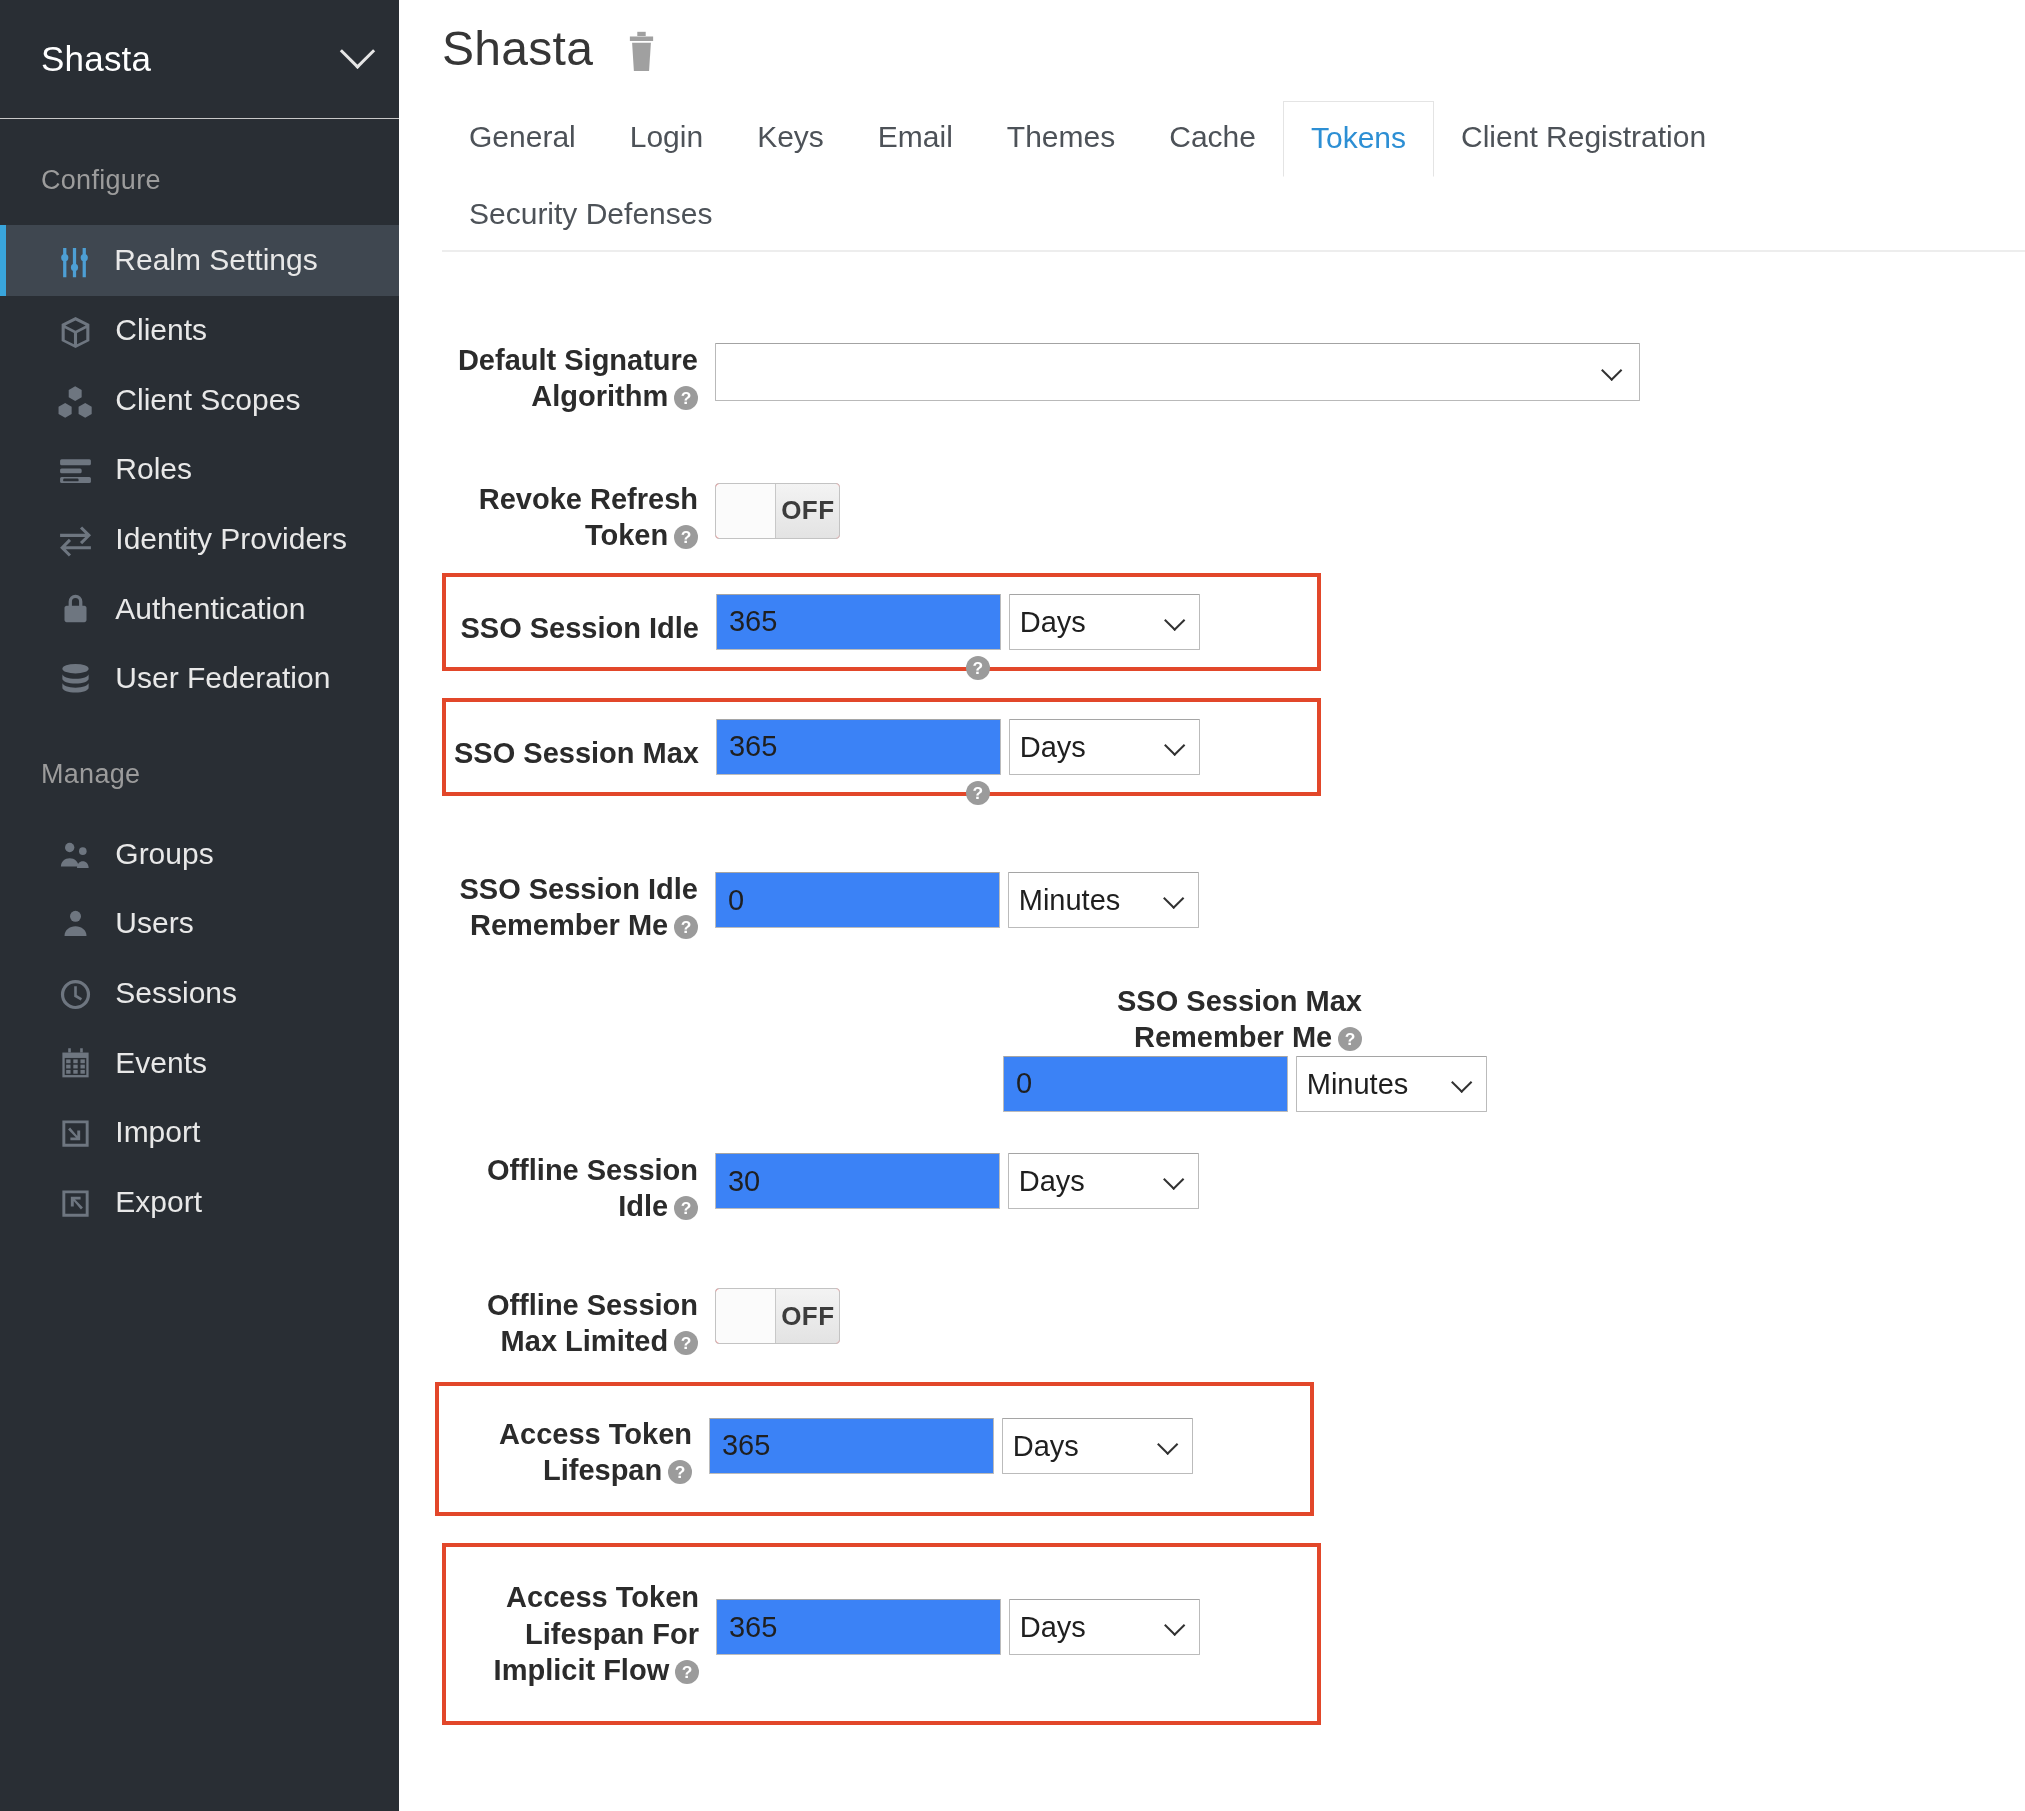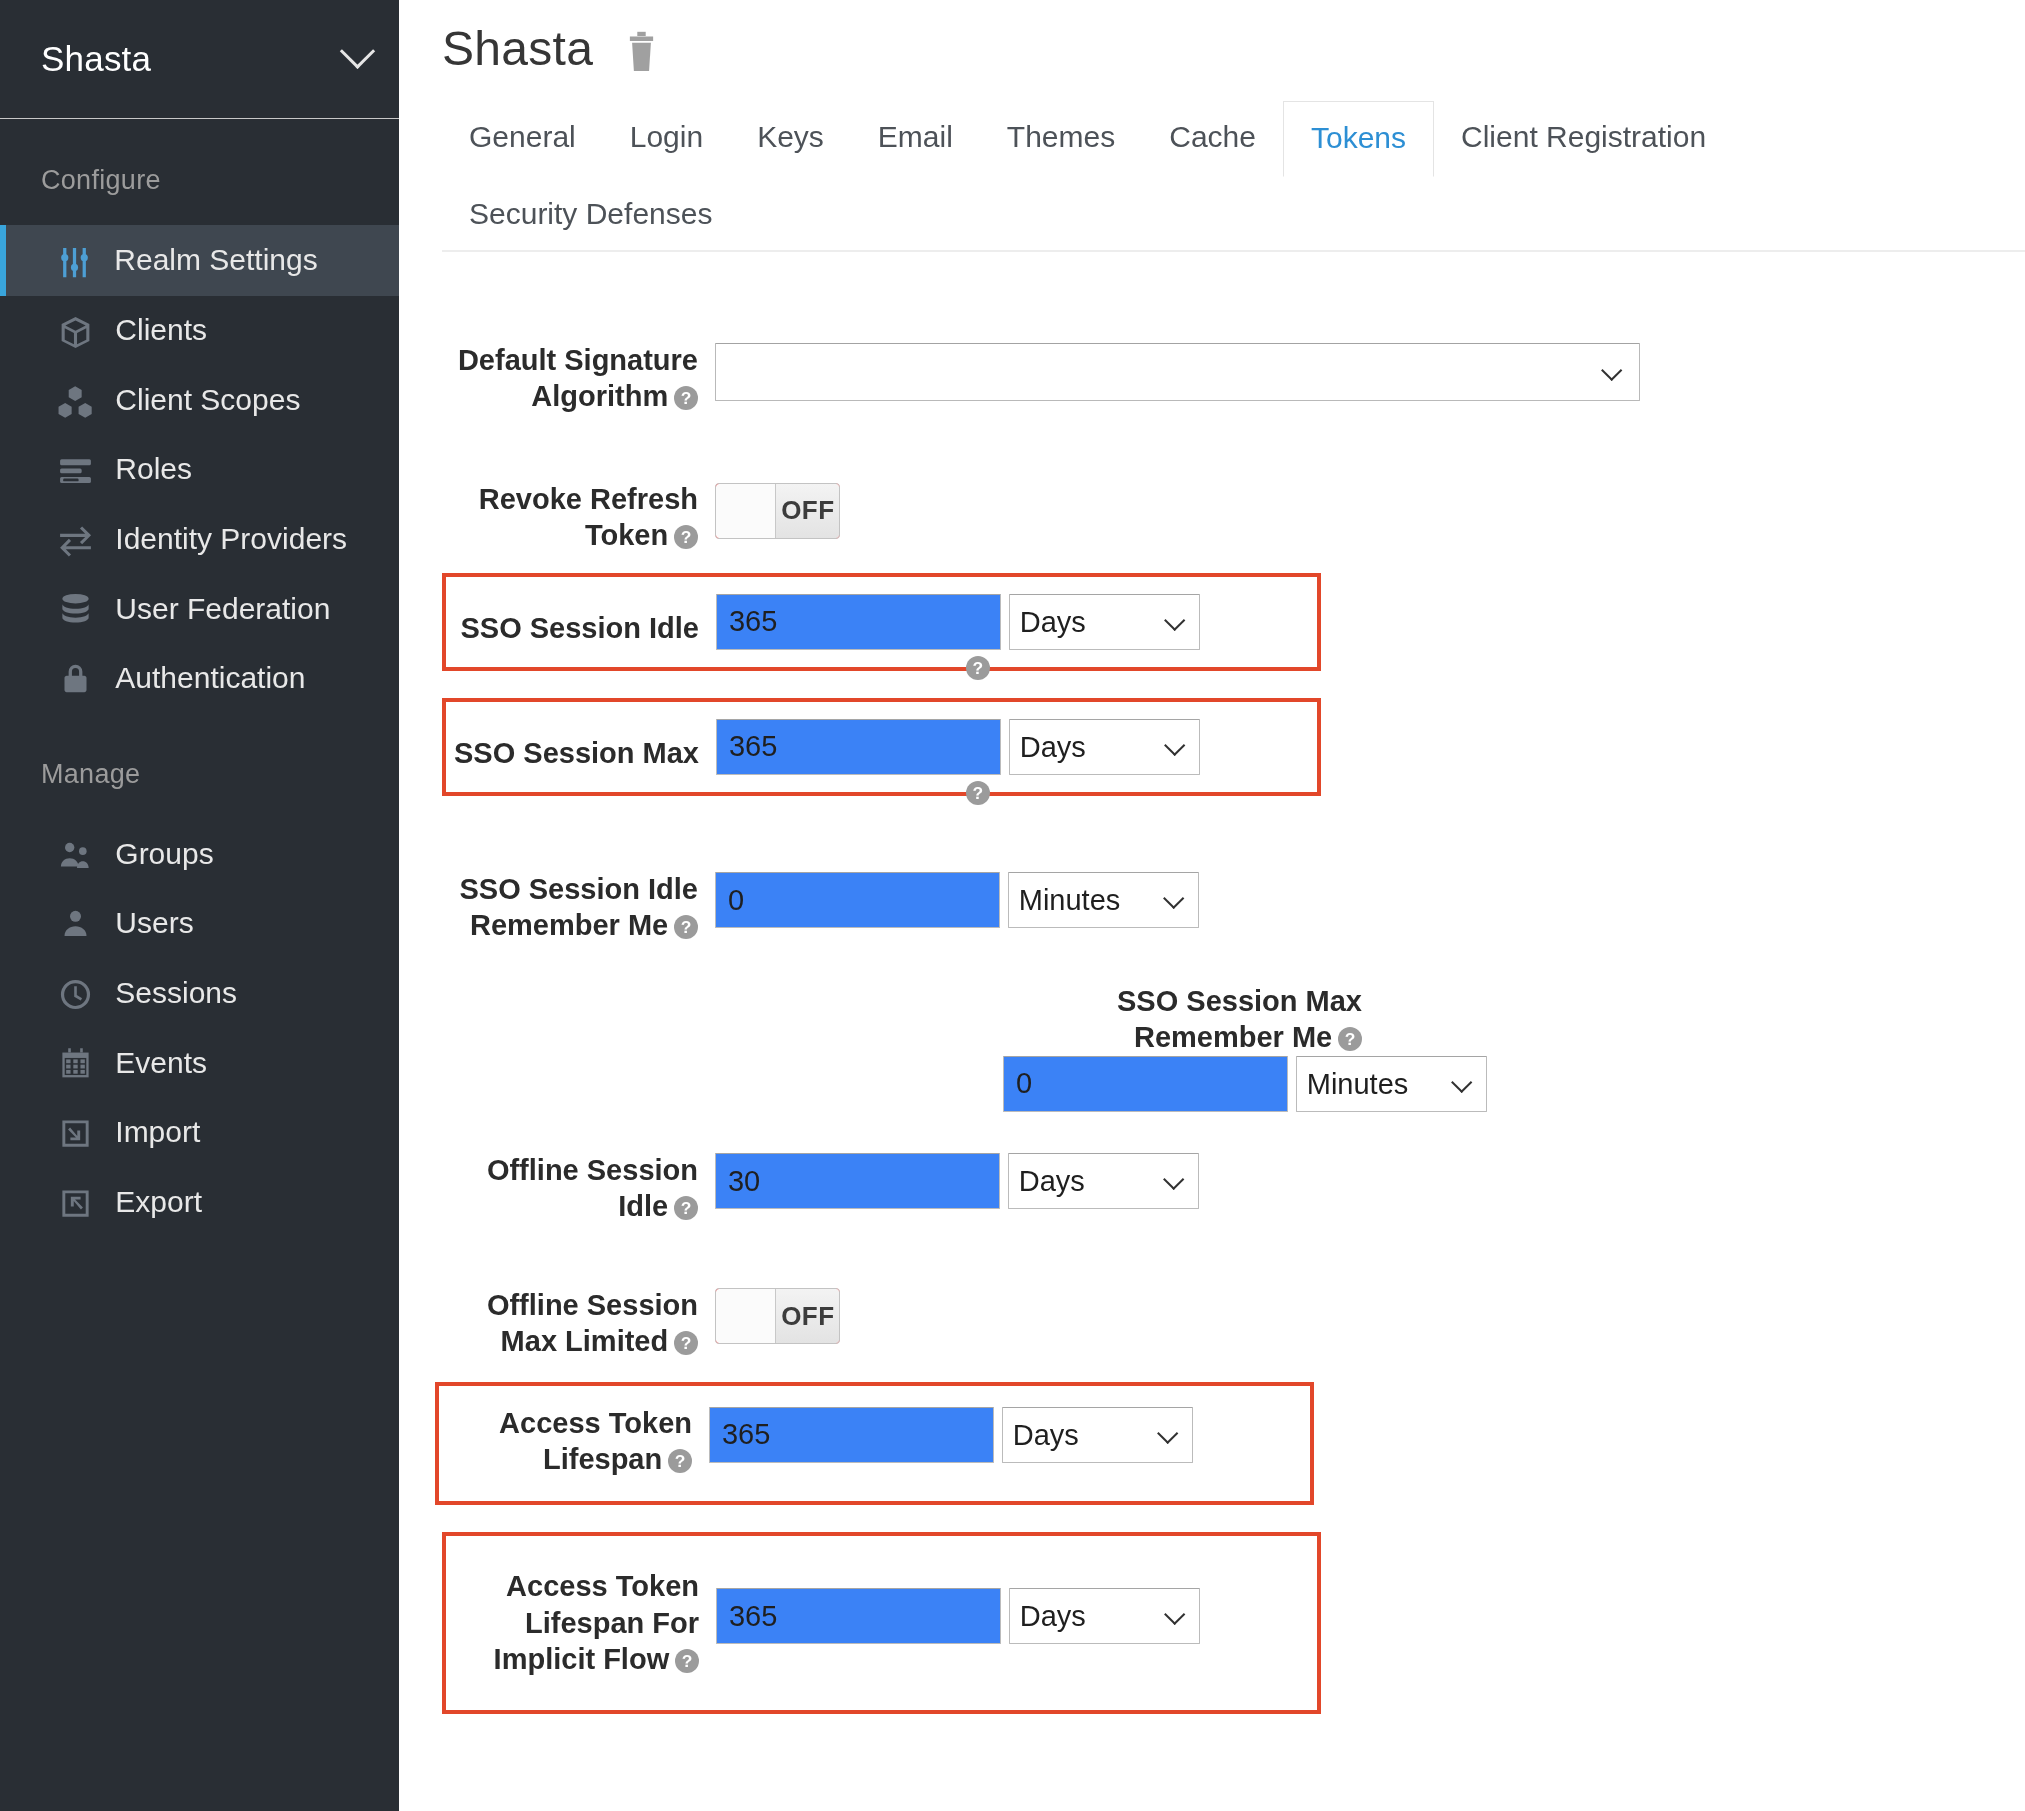--- a/index.html
+++ b/index.html
@@ -338,36 +338,36 @@
           <svg width="37" height="37" viewBox="0 0 24 24">
               <path d="M2 8.5h16.3l-3.4-3.4 1.4-1.4 5.8 5.8-5.8 5.8-1.4-1.4 3.4-3.4H2z" transform="translate(0,-1.5)"></path>
               <path d="M22 15.5H5.7l3.4 3.4-1.4 1.4L2 14.5l5.7-5.8 1.4 1.4-3.4 3.4H22z" transform="translate(0,1.5)"></path>
             </svg>
         </span>
         <span class="nav-label">Identity Providers</span>
       </div>
 
       <div class="nav-item">
         <span class="nav-ico">
+          <svg width="33" height="33" viewBox="0 0 24 24">
+              <path d="M7 10V7a5 5 0 0110 0v3h1.4c.9 0 1.6.7 1.6 1.6v8.8c0 .9-.7 1.6-1.6 1.6H5.6c-.9 0-1.6-.7-1.6-1.6v-8.8c0-.9.7-1.6 1.6-1.6H7zm2.4 0h5.2V7a2.6 2.6 0 00-5.2 0v3z"></path>
+            </svg>
+        </span>
+        <span class="nav-label">Authentication</span>
+      </div>
+
+      <div class="nav-item">
+        <span class="nav-ico">
           <svg width="35" height="35" viewBox="0 0 24 24">
               <ellipse cx="12" cy="4.6" rx="9" ry="3.3"></ellipse>
               <path d="M3 8.2v3.3c0 1.8 4 3.3 9 3.3s9-1.5 9-3.3V8.2c0 1.8-4 3.3-9 3.3s-9-1.5-9-3.3z"></path>
               <path d="M3 14.3v3.3c0 1.8 4 3.3 9 3.3s9-1.5 9-3.3v-3.3c0 1.8-4 3.3-9 3.3s-9-1.5-9-3.3z"></path>
             </svg>
         </span>
         <span class="nav-label">User Federation</span>
-      </div>
-
-      <div class="nav-item">
-        <span class="nav-ico">
-          <svg width="33" height="33" viewBox="0 0 24 24">
-              <path d="M7 10V7a5 5 0 0110 0v3h1.4c.9 0 1.6.7 1.6 1.6v8.8c0 .9-.7 1.6-1.6 1.6H5.6c-.9 0-1.6-.7-1.6-1.6v-8.8c0-.9.7-1.6 1.6-1.6H7zm2.4 0h5.2V7a2.6 2.6 0 00-5.2 0v3z"></path>
-            </svg>
-        </span>
-        <span class="nav-label">Authentication</span>
       </div>
     </div>
 
     <div>
       <div class="nav-section-title">Manage</div>
 
       <div class="nav-item">
         <span class="nav-ico">
           <svg width="35" height="35" viewBox="0 0 24 24">
               <circle cx="8" cy="6.5" r="3.2"></circle>
@@ -552,21 +552,21 @@
       <div class="form-row plain" style="min-height:131px;">
         <div class="field-label"><span>Offline Session Max Limited</span><span class="help-icon">?</span></div>
         <div class="field-control">
           <div class="toggle">
             <div class="knob"></div>
             <div class="state">OFF</div>
           </div>
         </div>
       </div>
 
-      <div class="form-row hl" style="padding:6px 0 23px 0;margin-left:36px;">
+      <div class="form-row hl" style="padding:17px 0 23px 0;margin-left:36px;">
         <div class="field-label"><span>Access Token Lifespan</span><span class="help-icon">?</span></div>
         <div class="field-control">
           <input class="text-input" type="text" value="365" style="">
           <div class="select-wrap">
             <select class="unit-select"><option>Days</option></select>
             <span class="sel-caret"></span>
           </div>
         </div>
       </div>
 

